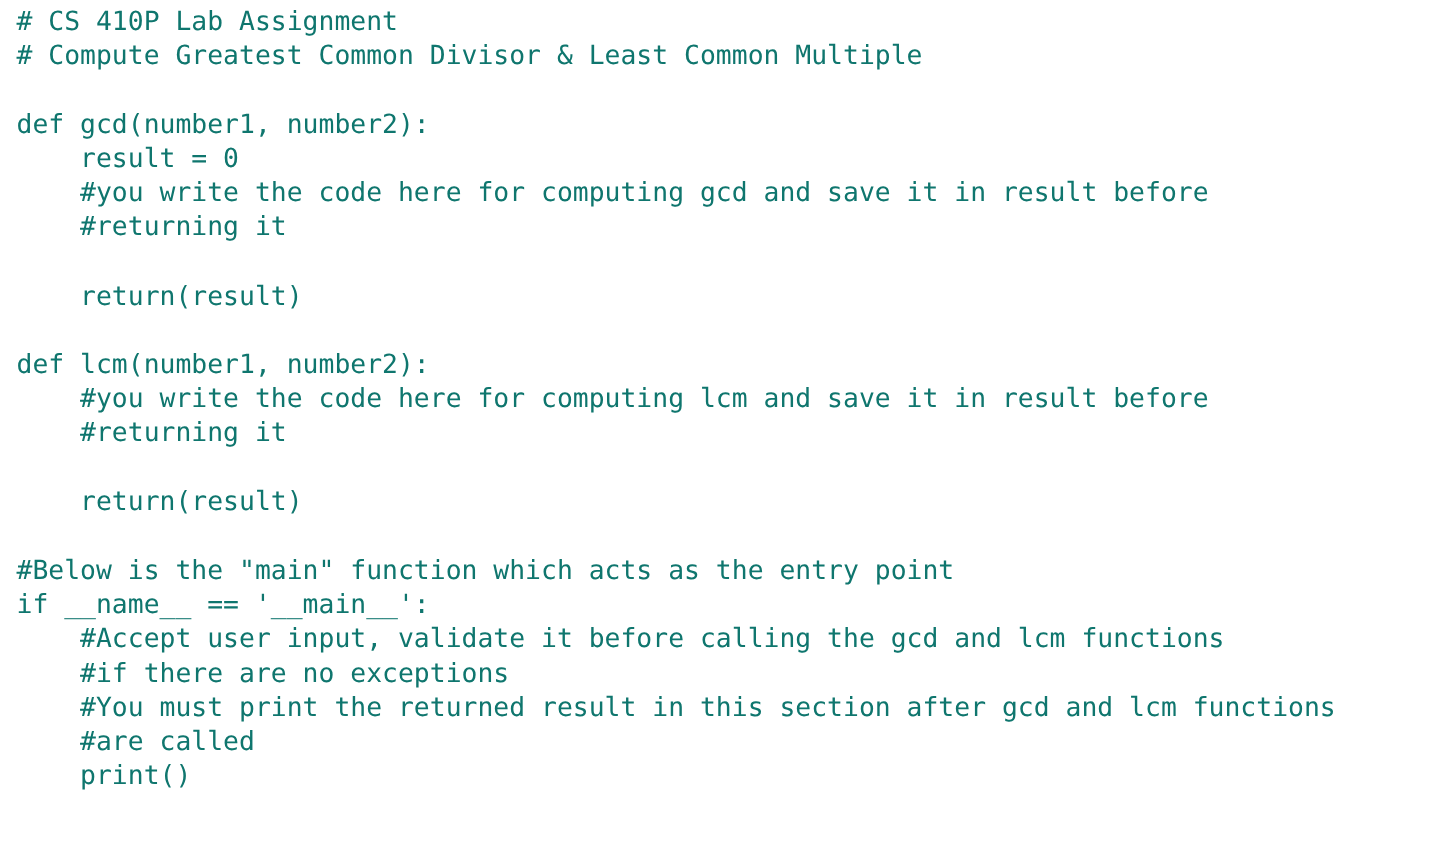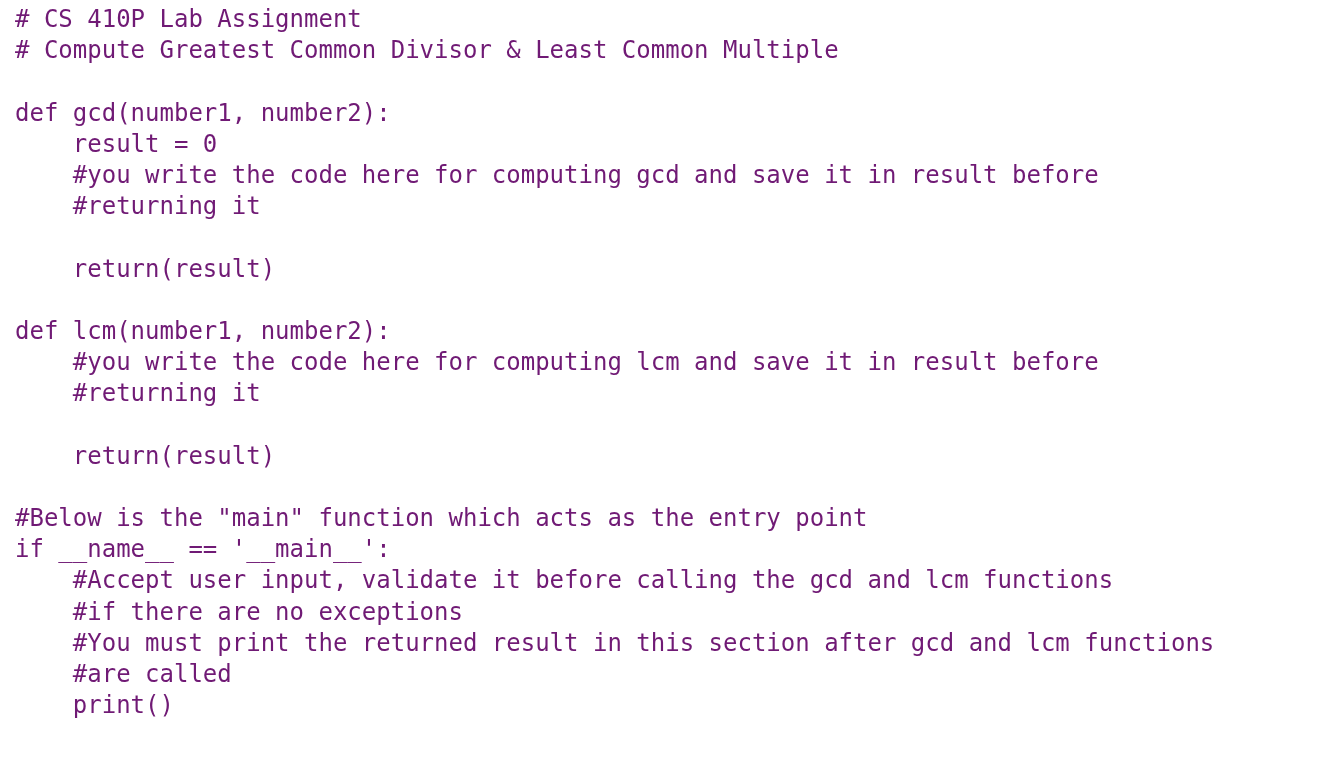--- a/index.html
+++ b/index.html
@@ -25,21 +25,21 @@
     white-space: pre;
     -webkit-font-smoothing: antialiased;
     letter-spacing: 0;
   }
   .code-line {
     white-space: pre;
     display: block;
     height: 31.2px;
     font-size: 24px;
     line-height: 31.2px;
-    color: #701a75;
+    color: #0f766e;
   }
   .code-line.blank {
     
   }
 </style>
 </head>
 <body>
 
 <div id="code-listing"><div class="code-line"># CS 410P Lab Assignment</div><div class="code-line"># Compute Greatest Common Divisor &amp; Least Common Multiple</div><div class="code-line blank">&nbsp;</div><div class="code-line">def gcd(number1, number2):</div><div class="code-line">    result = 0</div><div class="code-line">    #you write the code here for computing gcd and save it in result before</div><div class="code-line">    #returning it</div><div class="code-line blank">&nbsp;</div><div class="code-line">    return(result)</div><div class="code-line blank">&nbsp;</div><div class="code-line">def lcm(number1, number2):</div><div class="code-line">    #you write the code here for computing lcm and save it in result before</div><div class="code-line">    #returning it</div><div class="code-line blank">&nbsp;</div><div class="code-line">    return(result)</div><div class="code-line blank">&nbsp;</div><div class="code-line">#Below is the "main" function which acts as the entry point</div><div class="code-line">if __name__ == '__main__':</div><div class="code-line">    #Accept user input, validate it before calling the gcd and lcm functions</div><div class="code-line">    #if there are no exceptions</div><div class="code-line">    #You must print the returned result in this section after gcd and lcm functions</div><div class="code-line">    #are called</div><div class="code-line">    print()</div></div>
 

